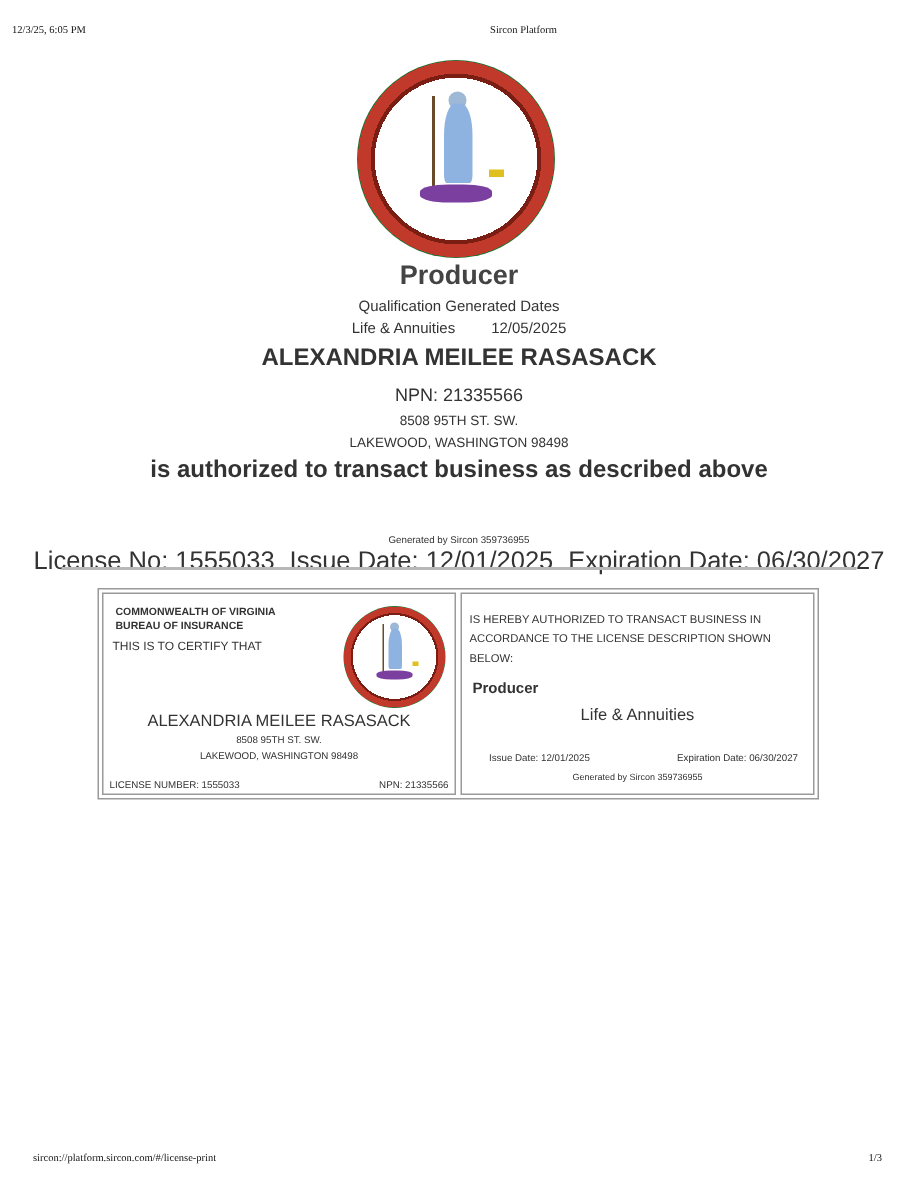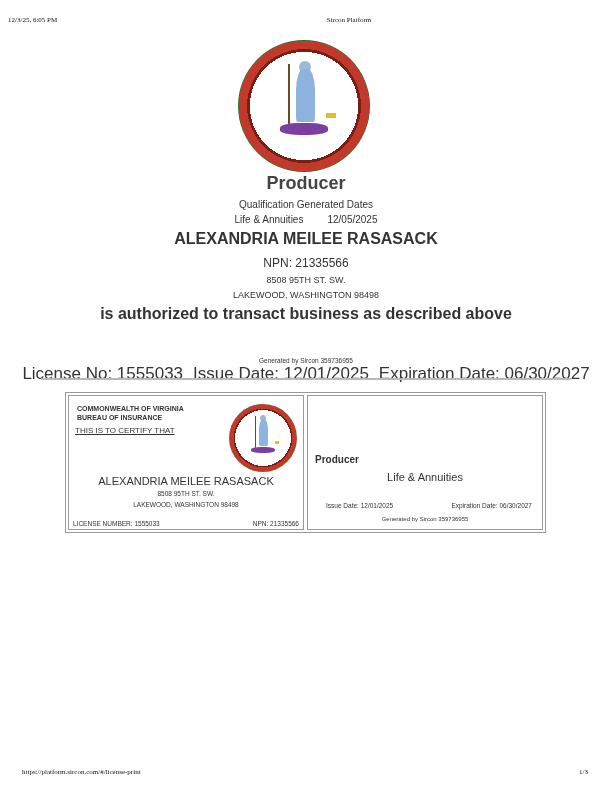--- a/index.html
+++ b/index.html
@@ -67,21 +67,21 @@
     .card-left {
       position: absolute; left: 68px; top: 395px; width: 236px; height: 135px;
       border: 1px solid #9a9a9a; box-sizing: border-box;
     }
     .card-right {
       position: absolute; left: 307px; top: 395px; width: 236px; height: 135px;
       border: 1px solid #9a9a9a; box-sizing: border-box;
     }
     .cl-org1 { position: absolute; left: 8px; top: 9px; font-size: 7px; font-weight: bold; color: #333; }
     .cl-org2 { position: absolute; left: 8px; top: 18px; font-size: 7px; font-weight: bold; color: #333; }
-    .cl-certify { position: absolute; left: 6px; top: 30px; font-size: 8px; color: #333; text-decoration: underline; }
+    .cl-certify { position: absolute; left: 6px; top: 30px; font-size: 8px; color: #333; }
     .seal-card { left: 160px; top: 8px; width: 68px; height: 68px; }
     .cl-name { position: absolute; left: 0; width: 234px; top: 79px; text-align: center; font-size: 11px; color: #333; }
     .cl-addr1 { position: absolute; left: 0; width: 234px; top: 94px; text-align: center; font-size: 6.5px; color: #333; }
     .cl-addr2 { position: absolute; left: 0; width: 234px; top: 105px; text-align: center; font-size: 6.5px; color: #333; }
     .cl-license { position: absolute; left: 4px; top: 124px; font-size: 6.5px; color: #333; }
     .cl-npn { position: absolute; right: 4px; top: 124px; font-size: 6.5px; color: #333; }
 
     .cr-auth { position: absolute; left: 5px; top: 10px; width: 228px; font-size: 7.5px; line-height: 13px; color: #333; }
     .cr-producer { position: absolute; left: 7px; top: 58px; font-size: 10px; font-weight: bold; color: #333; }
     .cr-loa { position: absolute; left: 0; width: 234px; top: 75px; text-align: center; font-size: 11px; color: #333; }
@@ -136,23 +136,24 @@
     <div class="crown"></div>
   </div>
   <div class="cl-name">ALEXANDRIA MEILEE RASASACK</div>
   <div class="cl-addr1">8508 95TH ST. SW.</div>
   <div class="cl-addr2">LAKEWOOD, WASHINGTON 98498</div>
   <div class="cl-license">LICENSE NUMBER: 1555033</div>
   <div class="cl-npn">NPN: 21335566</div>
 </div>
 
 <div class="card-right">
+  <div class="cr-auth">IS HEREBY AUTHORIZED TO TRANSACT BUSINESS IN ACCORDANCE TO THE LICENSE DESCRIPTION SHOWN BELOW:</div>
   <div class="cr-producer">Producer</div>
   <div class="cr-loa">Life &amp; Annuities</div>
   <div class="cr-issue">Issue Date: 12/01/2025</div>
   <div class="cr-exp">Expiration Date: 06/30/2027</div>
   <div class="cr-gen">Generated by Sircon 359736955</div>
 </div>
 
 <div class="print-footer">
-  <span class="pf-left">https://platform.sircon.com/#/license-print</span>
+  <span class="pf-left">sircon://platform.sircon.com/#/license-print</span>
   <span class="pf-right">1/3</span>
 </div>
 
 </body></html>

